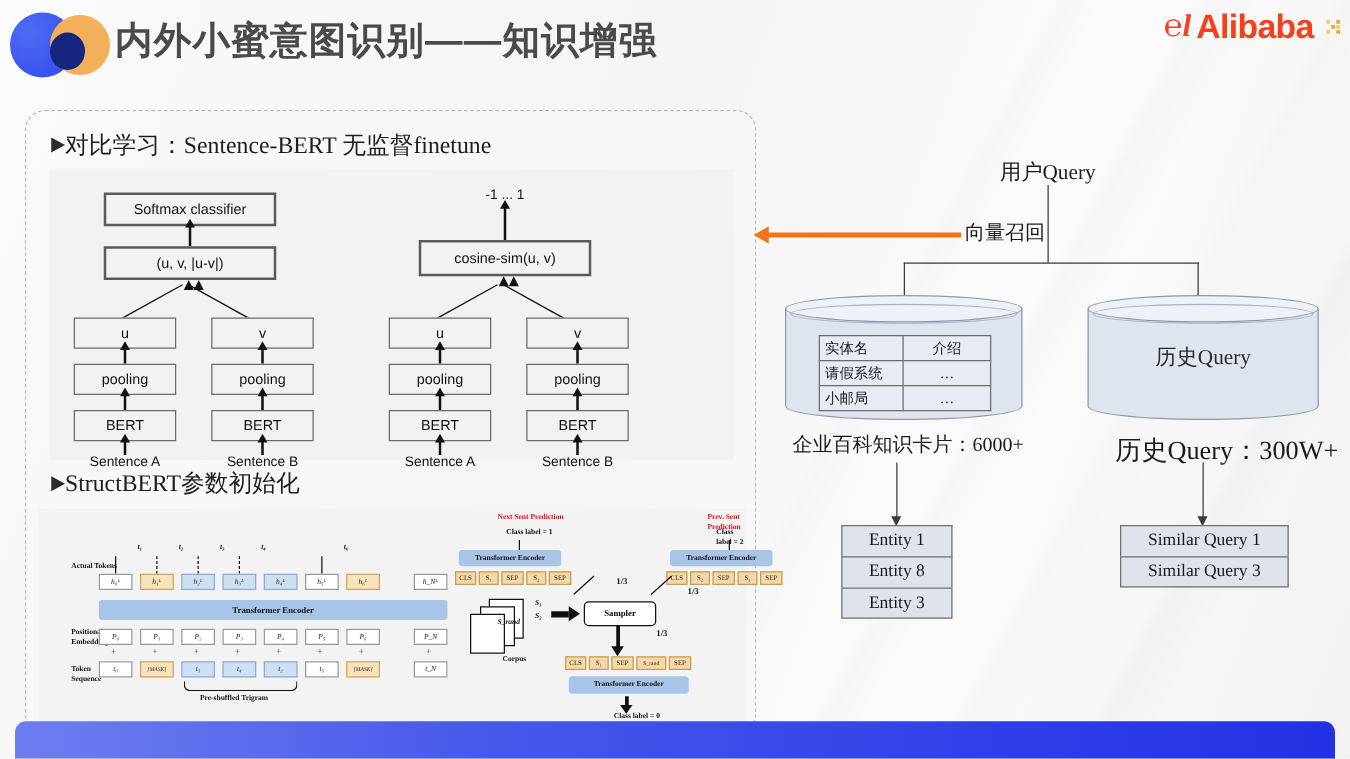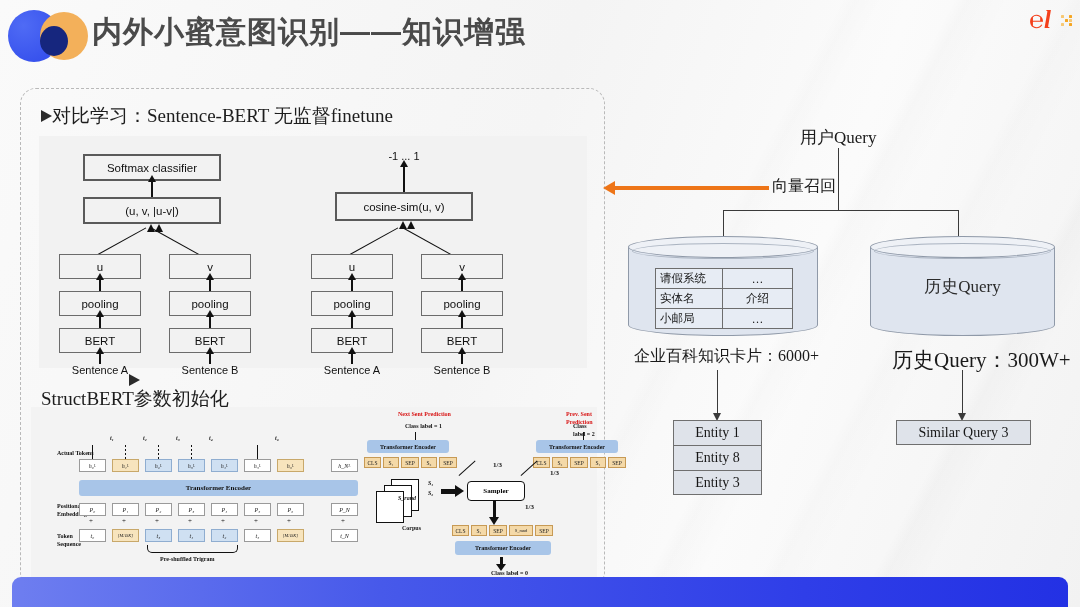--- a/index.html
+++ b/index.html
@@ -60,21 +60,21 @@
   }
   .bullet-row{position:absolute;display:flex;align-items:center;}
   .bullet-arrow{
     width:0;height:0;border-left:11px solid #2b2b2b;border-top:6px solid transparent;
     border-bottom:6px solid transparent;flex:none;
   }
   .bullet-text{
     font-family:"Liberation Serif", serif;font-size:19px;color:#1d1d1d;white-space:nowrap;
   }
   #bullet1{left:20px;top:14px;}
-  #bullet2{left:20px;top:285px;flex-direction:column;}
+  #bullet2{left:20px;top:285px;}
 
   
   .sbert-wrap{position:absolute;left:18px;top:47px;width:548px;height:232px;
       background:#f2f2f2;}
   .node{
     position:absolute;box-sizing:border-box;border:1.3px solid #6b6b6b;background:#f2f2f2;
     font-size:11.5px;color:#111;display:flex;align-items:center;justify-content:center;
     font-family:"Liberation Sans",sans-serif;
   }
   .node.thick{border:2px solid #5a5a5a;}
@@ -145,20 +145,21 @@
     <div class="c-blue"></div>
     <div class="c-orange"></div>
     <div class="c-dark"></div>
   </div>
 
   <div class="page-title">内外小蜜意图识别——知识增强</div>
 
   <div class="brand-row">
     <div class="alibaba-logo">
       <span class="ali-glyph">℮l</span>
+      <span class="ali-word">Alibaba</span>
     </div>
     <div class="datafun-logo">
       <span class="df-dots">
         <i class="d"></i>
           <i class="n"></i>
           <i></i>
         <i class="n"></i>
           <i></i>
           <i class="d"></i>
         <i class="d"></i>
@@ -383,26 +384,26 @@
     <div class="cyl" style="left:628px;top:236px;width:190px;height:100px;">
       <div class="bot"></div>
       <div class="body"></div>
       <div class="top"></div>
       <div class="inner-top"></div>
     </div>
 
     <table class="kb-table" style="left:655px;top:268px;width:138px;">
       <tbody>
           <tr>
+        <td class="k">实体名</td>
+        <td>介绍</td>
+      </tr>
+      <tr>
         <td class="k">请假系统</td>
         <td>…</td>
-      </tr>
-      <tr>
-        <td class="k">实体名</td>
-        <td>介绍</td>
       </tr>
       <tr>
         <td class="k">小邮局</td>
         <td>…</td>
       </tr>
     </tbody>
       </table>
 
     <div class="cyl" style="left:870px;top:236px;width:185px;height:100px;">
       <div class="bot"></div>
@@ -418,18 +419,19 @@
     <div class="line-v arrow-down" style="left:717px;top:370px;height:44px;"></div>
     <div class="line-v arrow-down" style="left:962px;top:370px;height:44px;"></div>
 
     <div class="stack" style="left:673px;top:420px;width:89px;">
       <div class="row" style="height:25px;">Entity 1</div>
       <div class="row" style="height:25px;">Entity 8</div>
       <div class="row" style="height:25px;">Entity 3</div>
     </div>
 
     <div class="stack" style="left:896px;top:420px;width:135px;">
+      <div class="row" style="height:25px;">Similar Query 1</div>
       <div class="row" style="height:25px;">Similar Query 3</div>
     </div>
   </div>
 
   <div class="bottom-bar"></div>
 </div>
 
 </body></html>

